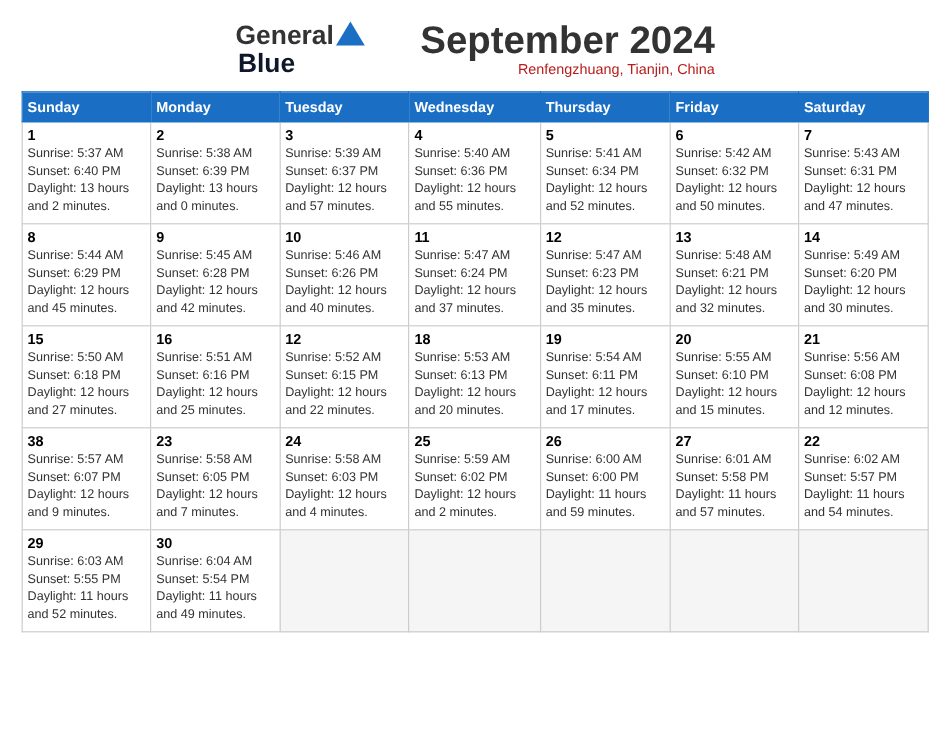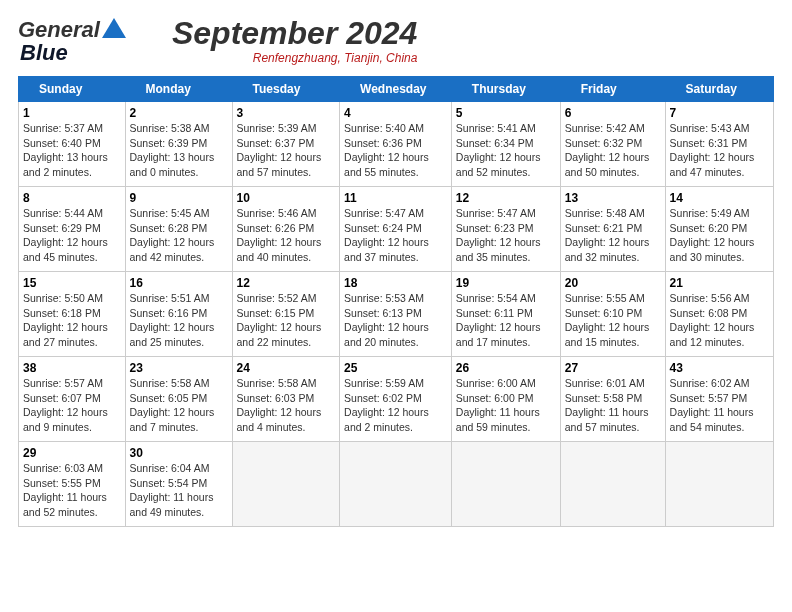--- a/index.html
+++ b/index.html
@@ -11,24 +11,23 @@
       overflow: hidden;
     }
     .page {
       width: 792px;
       min-height: 612px;
       padding: 16px 18px 10px 18px;
       background: #fff;
     }
     .header {
       display: flex;
-      justify-content: flex-start;
+      justify-content: center;
       align-items: flex-start;
       margin-bottom: 10px;
-      font-style: italic;
     }
     .logo {
       display: flex;
       flex-direction: column;
       align-items: flex-start;
     }
     .title-section {
       text-align: right;
     }
     .title-section h1 {
@@ -44,21 +43,21 @@
       color: #b91c1c;
     }
     .calendar {
       width: 100%;
       border-collapse: collapse;
       font-size: 11px;
     }
     .calendar thead tr th {
       background: #1a6fc4;
       color: #fff;
-      padding: 5px 20px;
+      padding: 5px 4px;
       text-align: left;
       font-size: 12px;
       font-weight: bold;
       border: 1px solid #1a6fc4;
     }
     .calendar tbody tr td {
       vertical-align: top;
       padding: 4px 4px;
       border: 1px solid #ccc;
       width: 113px;
@@ -222,21 +221,21 @@
   </td>
           <td>
     <span class="day-num">26</span>
     <span class="day-info">Sunrise: 6:00 AM<br>Sunset: 6:00 PM<br>Daylight: 11 hours and 59 minutes.</span>
   </td>
           <td>
     <span class="day-num">27</span>
     <span class="day-info">Sunrise: 6:01 AM<br>Sunset: 5:58 PM<br>Daylight: 11 hours and 57 minutes.</span>
   </td>
           <td>
-    <span class="day-num">43</span>
+    <span class="day-num">22</span>
     <span class="day-info">Sunrise: 6:02 AM<br>Sunset: 5:57 PM<br>Daylight: 11 hours and 54 minutes.</span>
   </td>
         </tr>
         <tr>
           <td>
     <span class="day-num">29</span>
     <span class="day-info">Sunrise: 6:03 AM<br>Sunset: 5:55 PM<br>Daylight: 11 hours and 52 minutes.</span>
   </td>
           <td>
     <span class="day-num">30</span>

